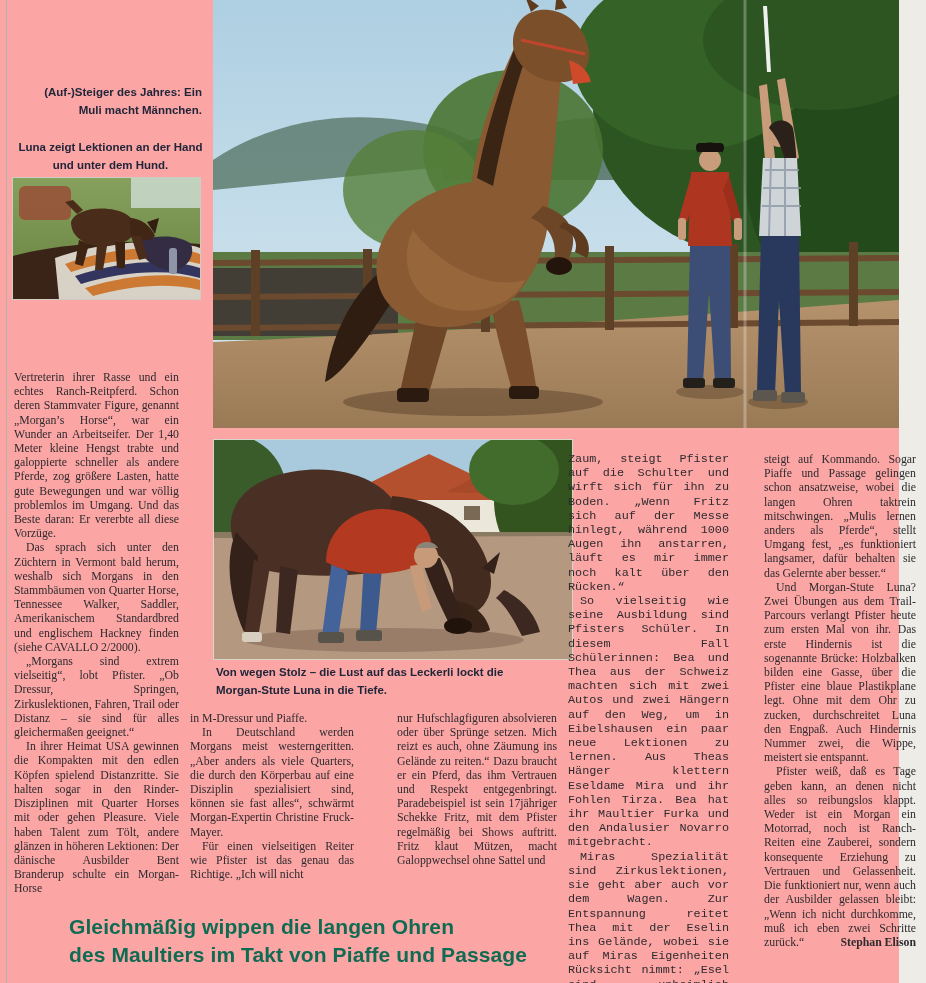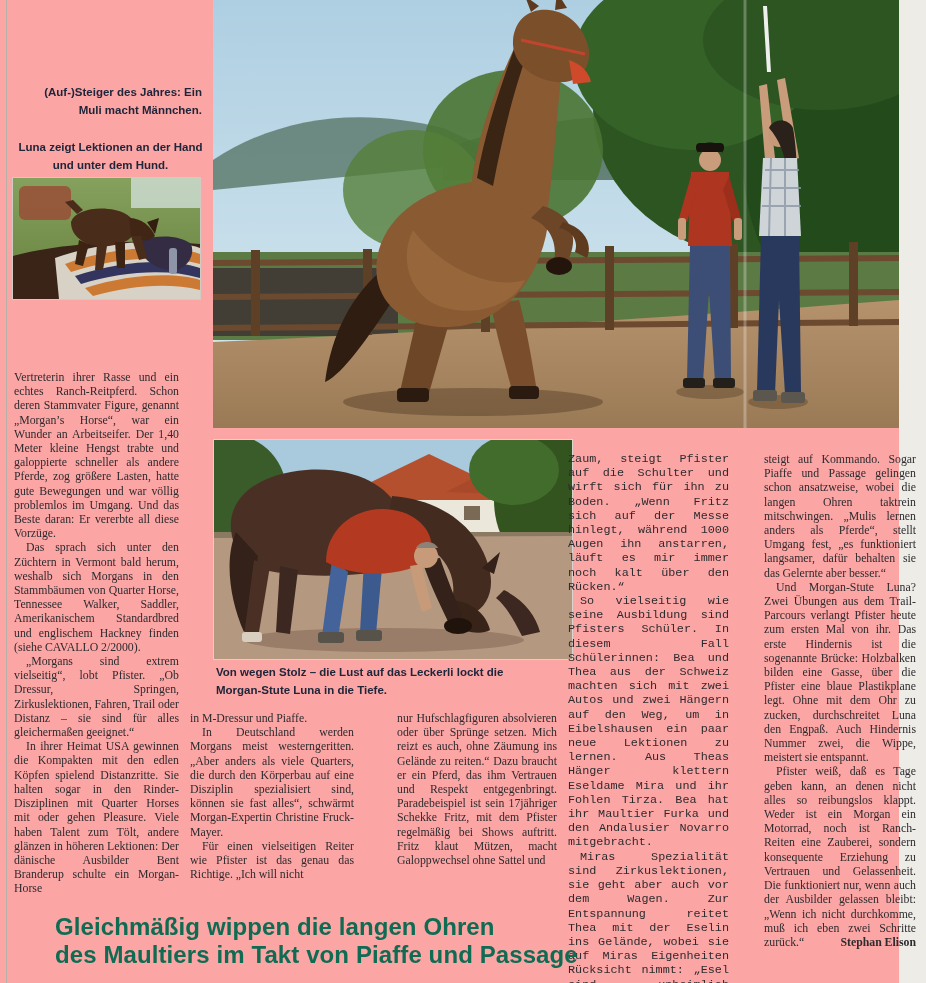--- a/index.html
+++ b/index.html
@@ -24,23 +24,23 @@
        hyphens:auto;-webkit-hyphens:auto;word-spacing:-0.2px;}
   #col1{left:14px;top:325px;width:165px;margin-top:45px;}
   #col2{left:190px;top:711px;width:164px;}
   #col3{left:354px;top:711px;width:160px;margin-left:43px;}
   #col4{left:568px;top:452px;width:161px;font-family:Liberation Mono, monospace;}
   #col5{left:764px;top:452px;width:152px;}
   .par{margin:0;}
   .ind{text-indent:12px;}
   .author{font-weight:700;float:right;}
 
-  #headline{position:absolute;left:55px;top:913px;width:560px;
+  #headline{position:absolute;left:69px;top:913px;width:560px;
             font-family:"Liberation Sans","DejaVu Sans",sans-serif;font-weight:700;
-            font-size:24px;line-height:28px;color:#0f6b52;letter-spacing:0.1px;}
+            font-size:21px;line-height:28px;color:#0f6b52;letter-spacing:0.1px;}
 </style>
 </head>
 <body>
 
 <div id="page">
   <div class="edge-rule"></div>
   <div class="rt-margin"></div>
 
   <div class="photo" id="photo-top">
     <svg width="686" height="428" viewBox="0 0 686 428">

